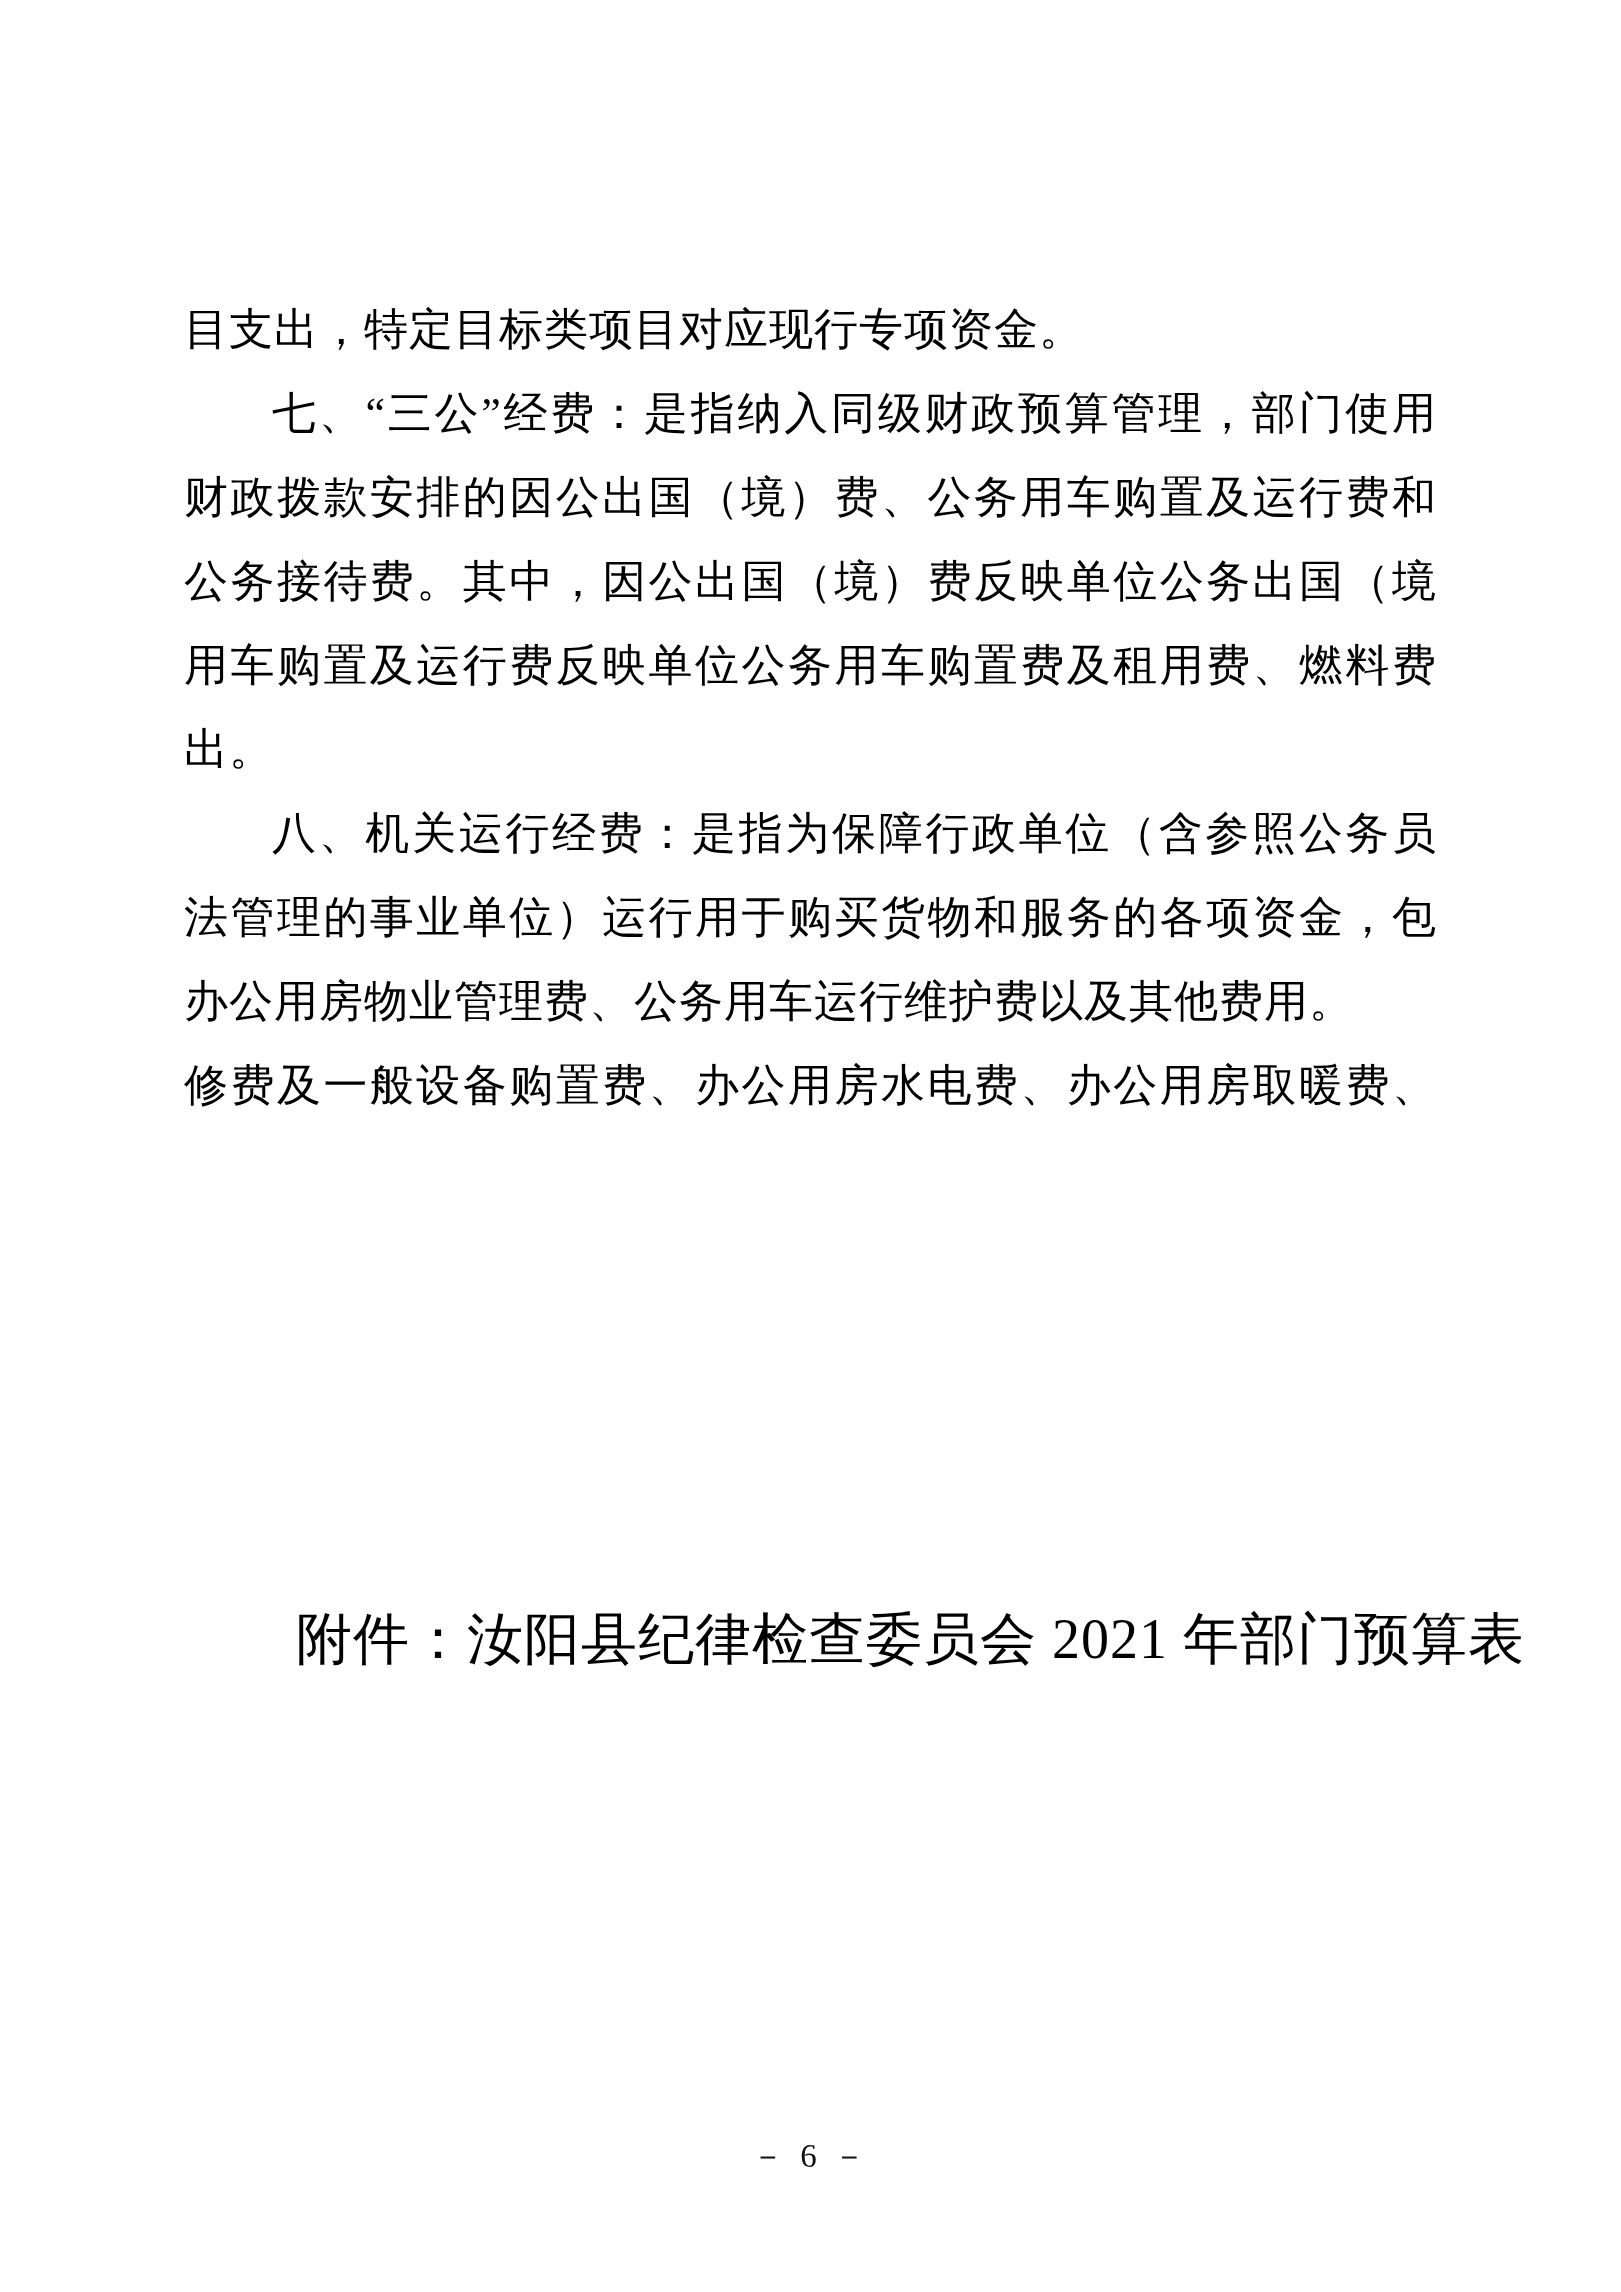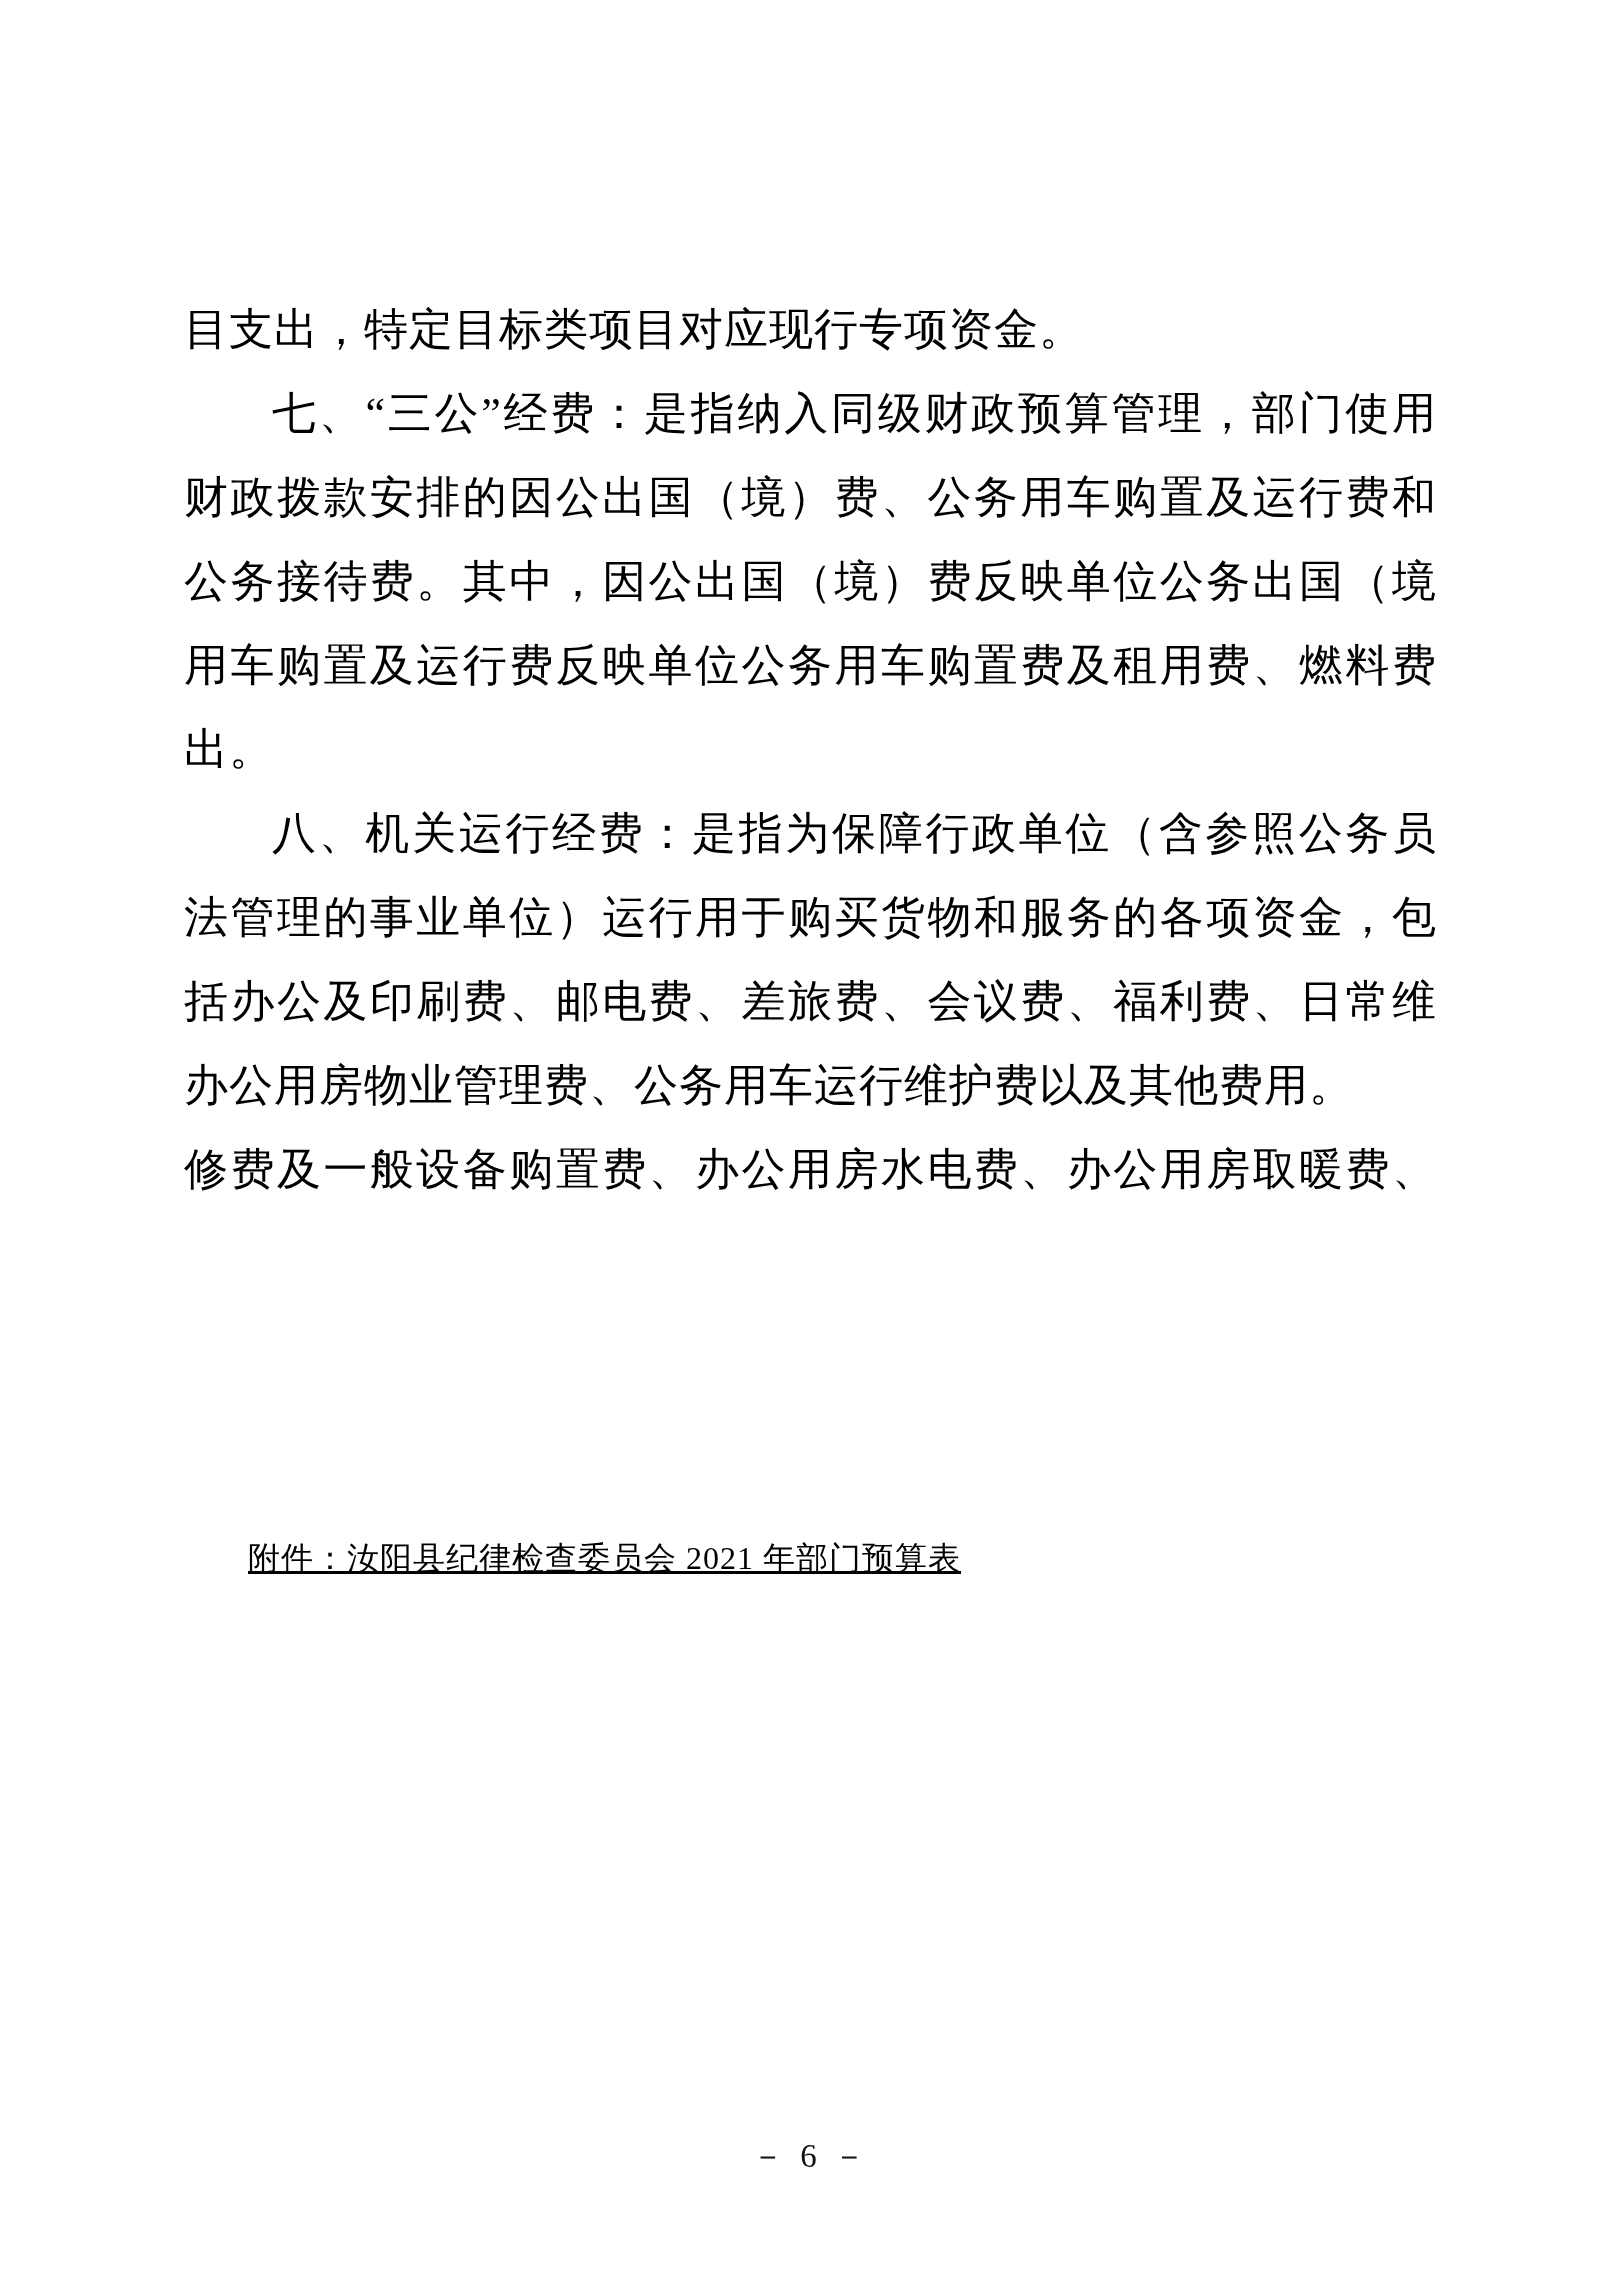--- a/index.html
+++ b/index.html
@@ -38,29 +38,28 @@
     white-space: normal;
     text-align: justify;
     text-align-last: justify;
     text-justify: inter-character;
   }
   .line.indent {
     text-indent: 2em;
   }
   .attachment {
     position: absolute;
-    top: 1516px;
+    top: 1597px;
     left: 184px;
     right: 184px;
-    font-size: 32px;
+    font-size: 56px;
     line-height: 84px;
     text-indent: 2em;
     letter-spacing: 1px;
     white-space: nowrap;
-    text-decoration: underline;
   }
   .page-number {
     position: absolute;
     top: 2135px;
     left: 0;
     width: 100%;
     text-align: center;
     font-size: 33px;
     line-height: 43px;
     letter-spacing: 3.9px;
@@ -73,20 +72,19 @@
 <div class="page">
   <div class="content" id="content">
       <div class="line">目支出，特定目标类项目对应现行专项资金。</div>
       <div class="line indent justify">七、“三公”经费：是指纳入同级财政预算管理，部门使用</div>
       <div class="line justify">财政拨款安排的因公出国（境）费、公务用车购置及运行费和</div>
       <div class="line justify">公务接待费。其中，因公出国（境）费反映单位公务出国（境</div>
       <div class="line justify">用车购置及运行费反映单位公务用车购置费及租用费、燃料费</div>
       <div class="line">出。</div>
       <div class="line indent justify">八、机关运行经费：是指为保障行政单位（含参照公务员</div>
       <div class="line justify">法管理的事业单位）运行用于购买货物和服务的各项资金，包</div>
-      <div class="line justify">括办公及印刷费、邮电费、差旅费、会议费、福利费、日常维</div>
       <div class="line">办公用房物业管理费、公务用车运行维护费以及其他费用。</div>
       <div class="line justify">修费及一般设备购置费、办公用房水电费、办公用房取暖费、</div>
     </div>
   <div class="attachment">附件：汝阳县纪律检查委员会 2021 年部门预算表</div>
   <div class="page-number">－ 6 －</div>
 </div>
 
 
 </body></html>

